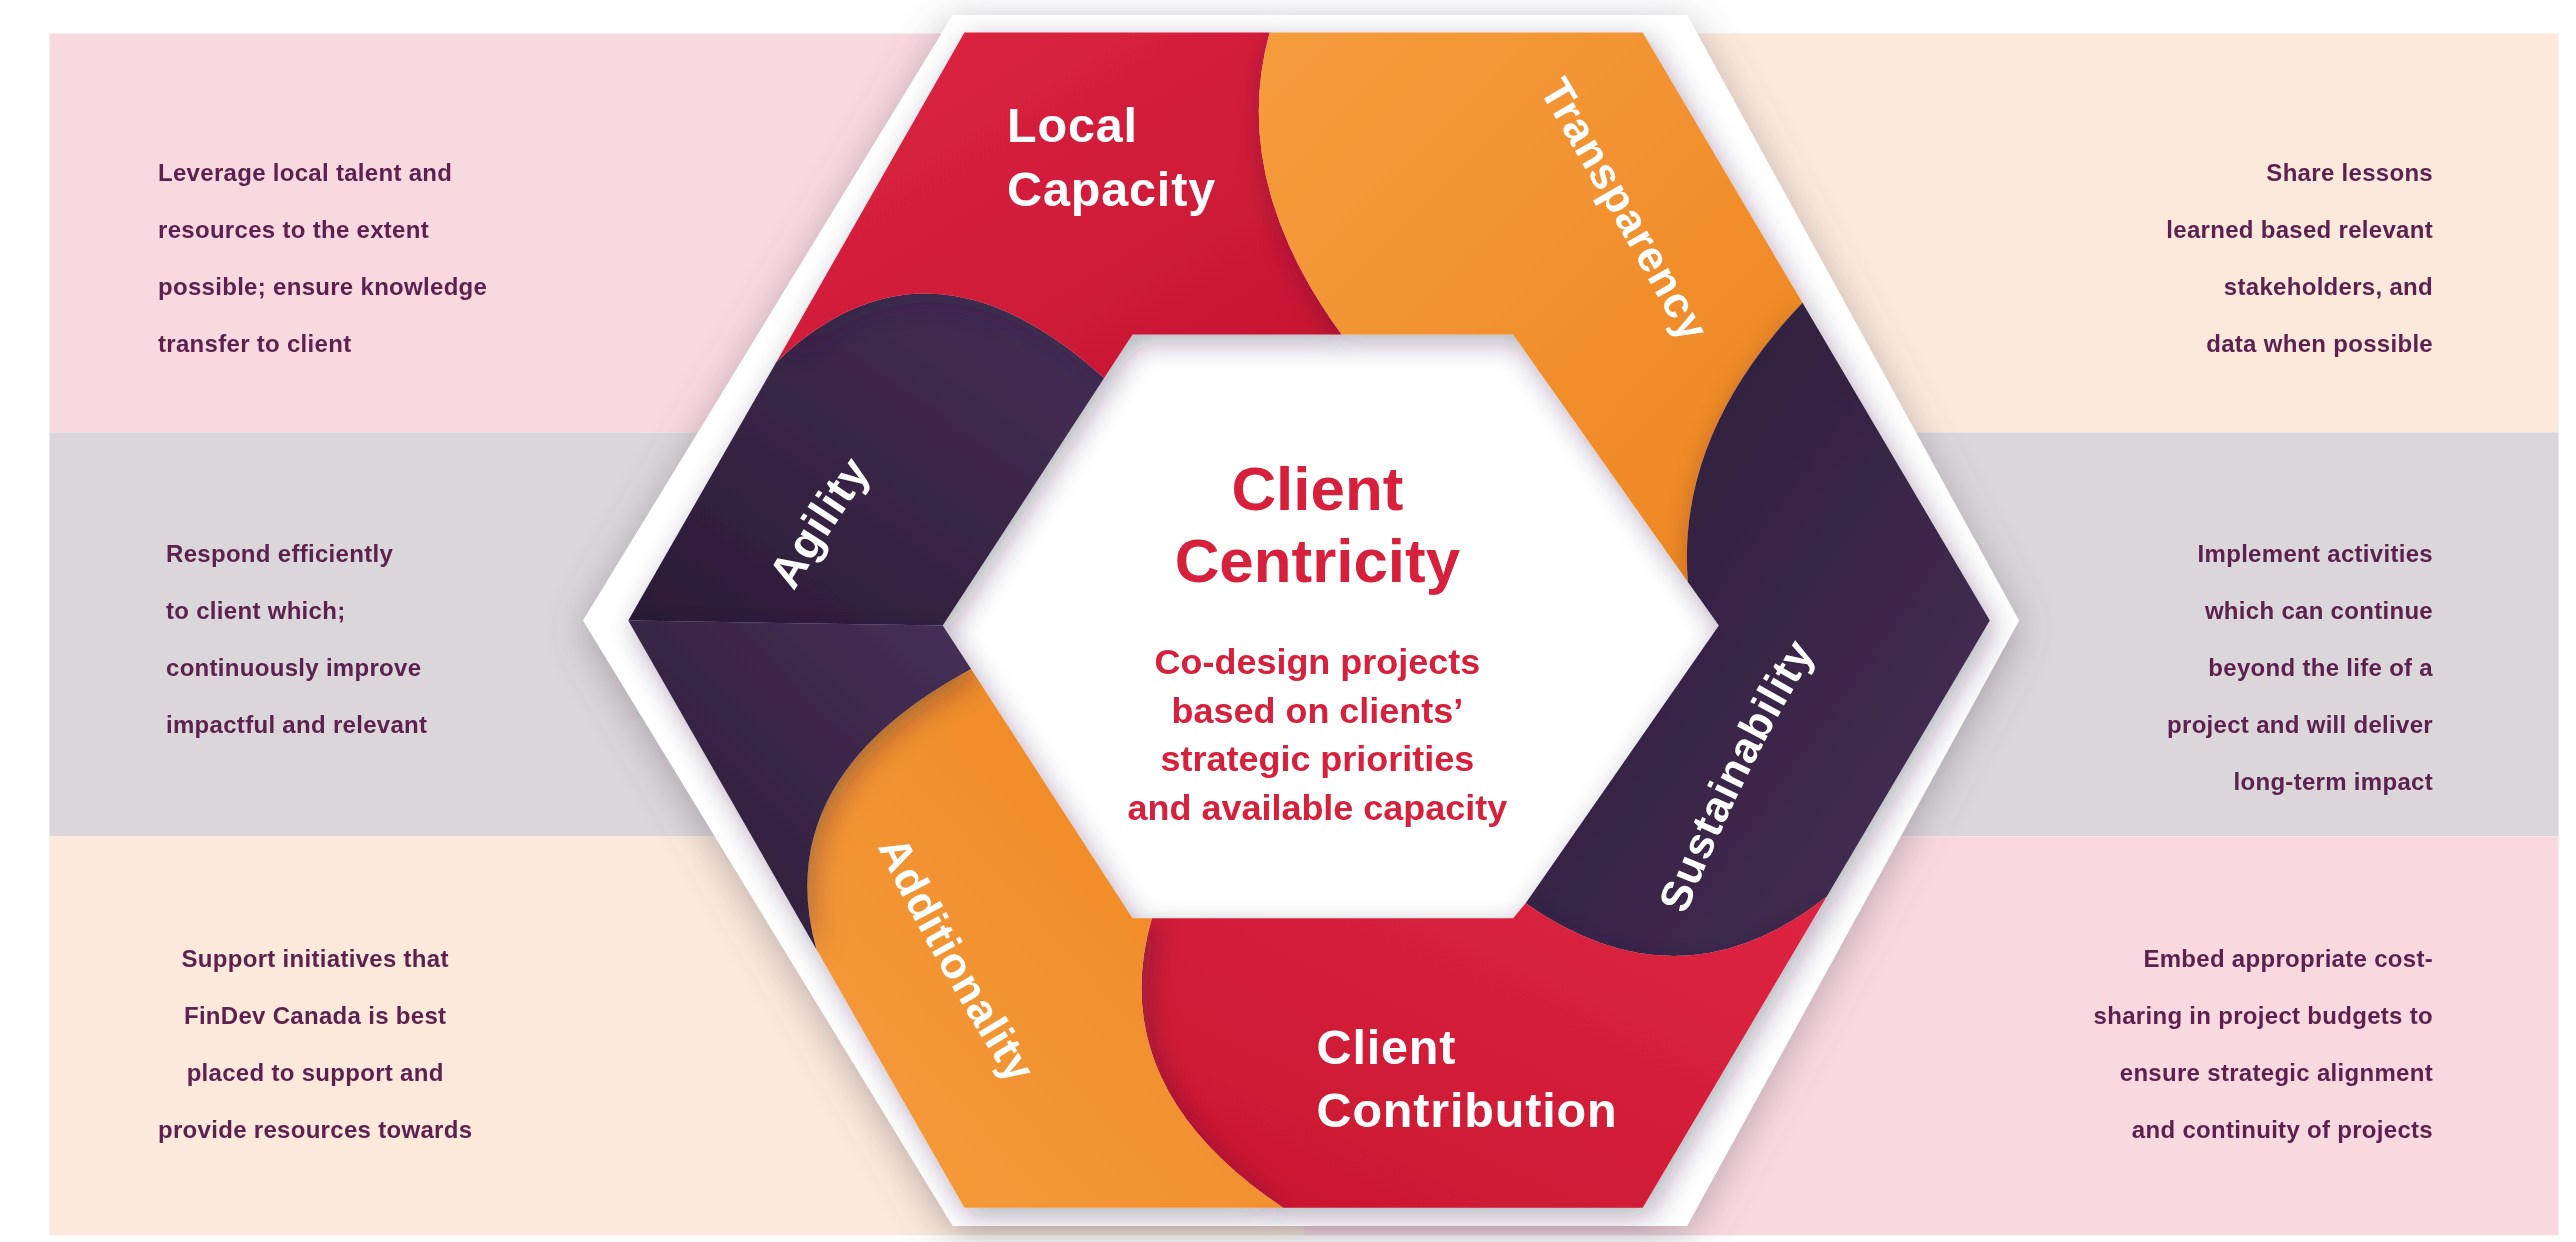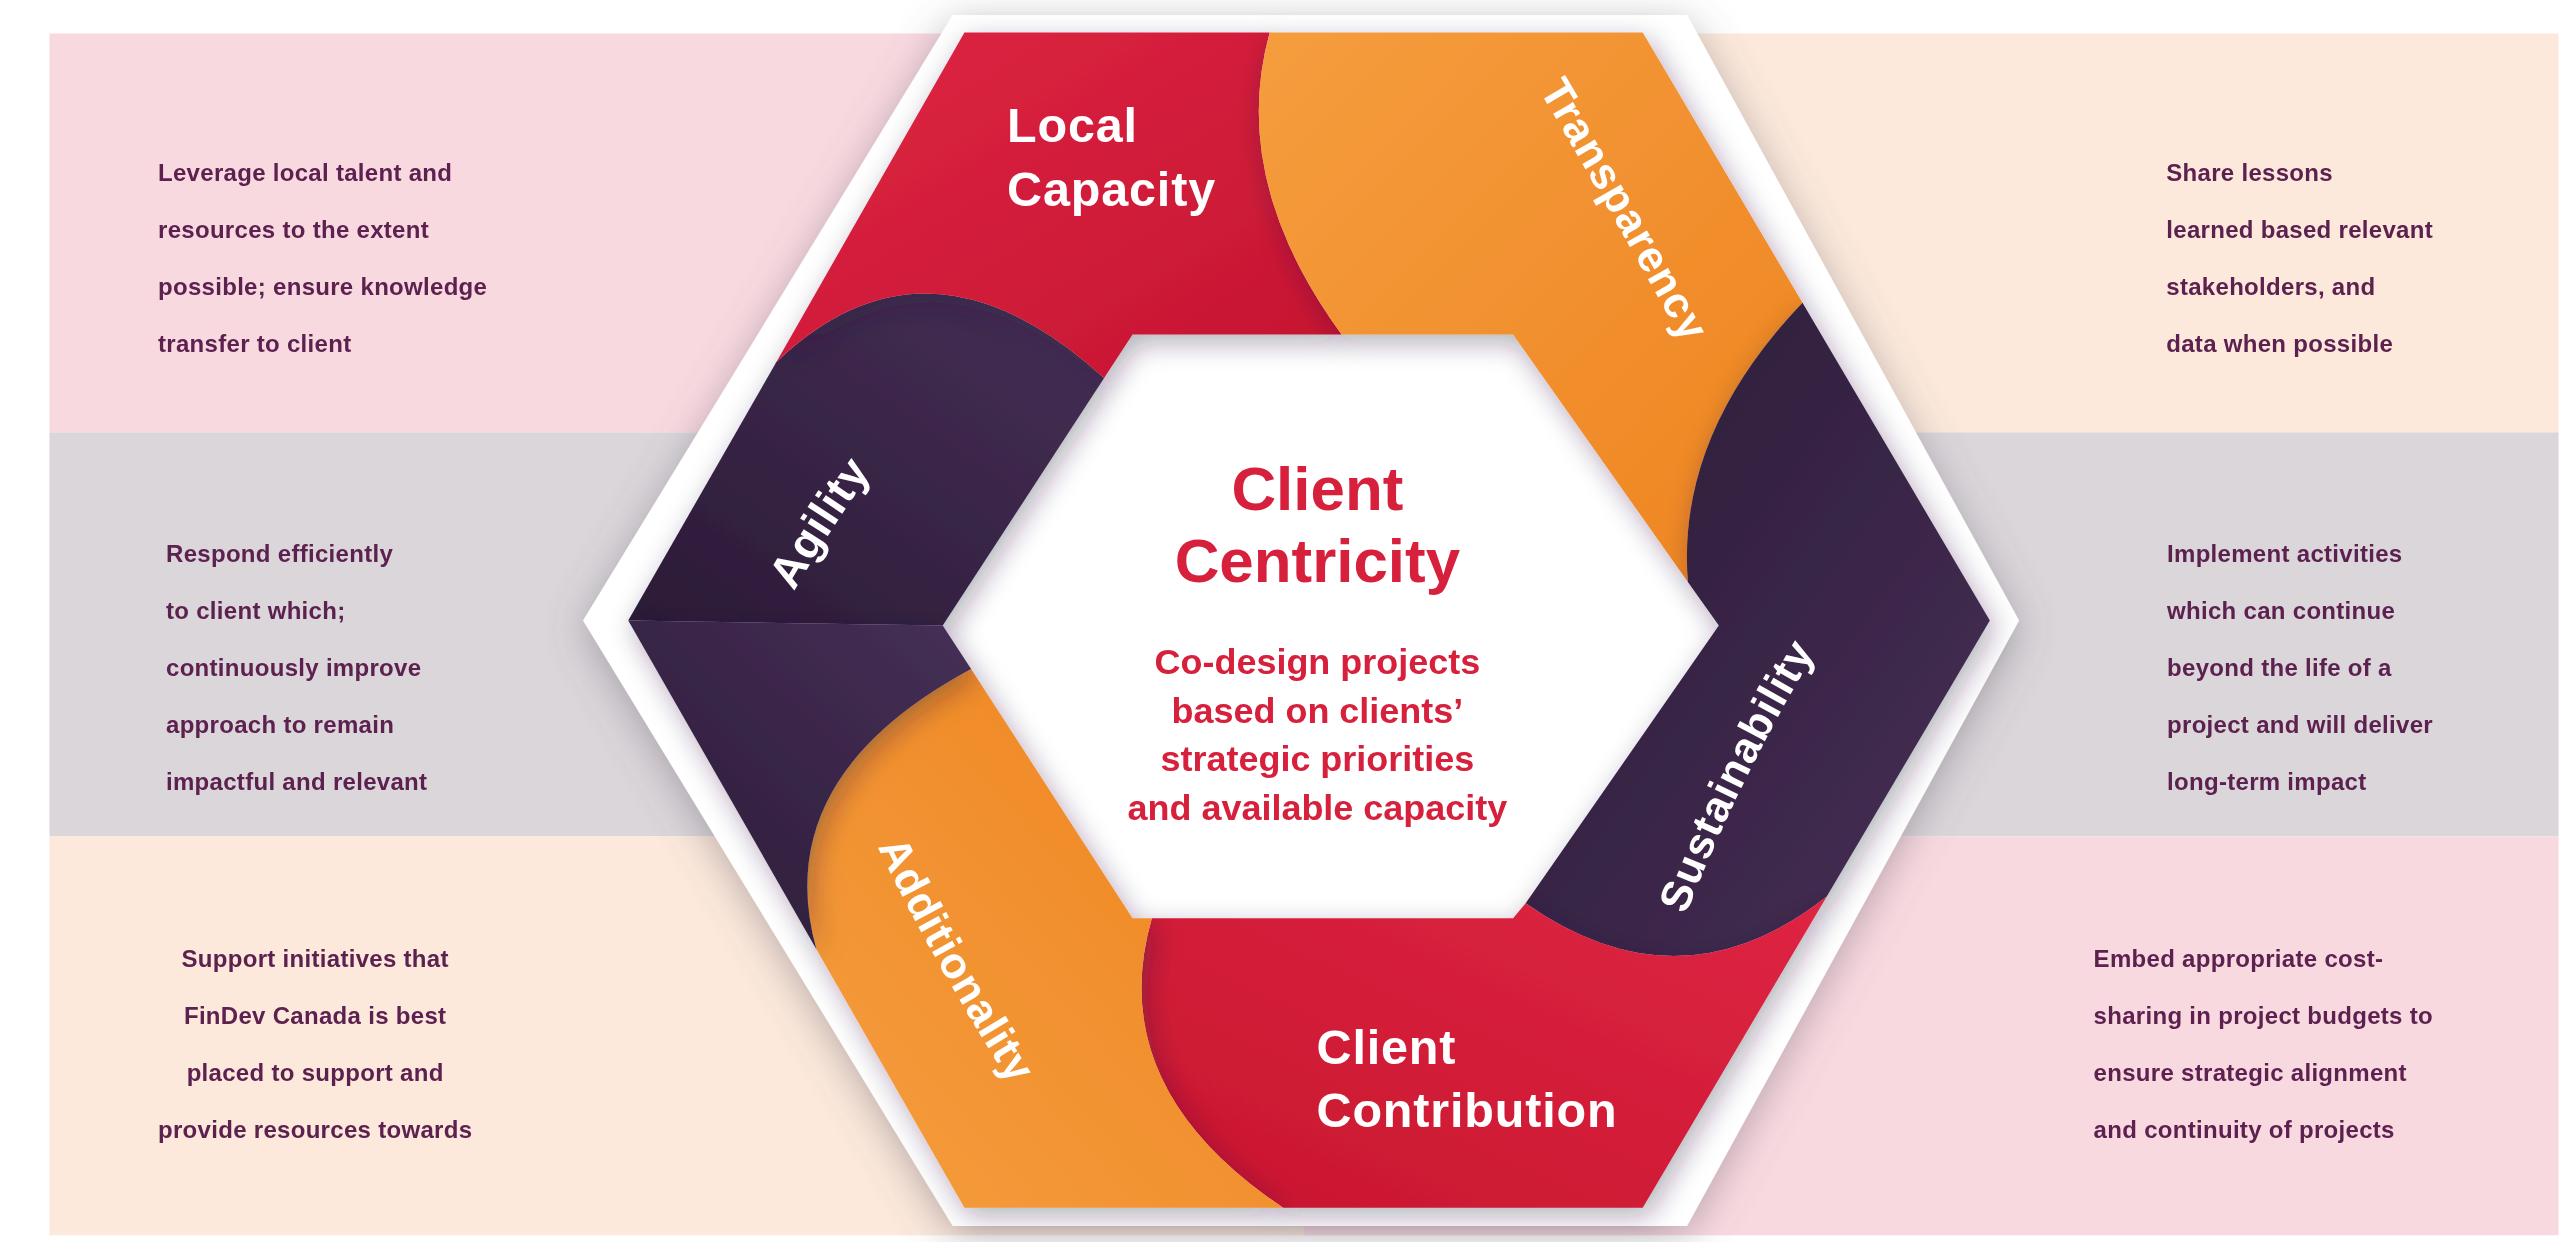--- a/index.html
+++ b/index.html
@@ -8,21 +8,21 @@
     background:#ffffff;
     font-family:"Liberation Sans", sans-serif;
   }
   .stage{position:absolute;left:16px;top:0;width:2576px;height:917px;}
   svg{position:absolute;left:0;top:0;}
   .para{
     position:absolute;
     font-size:24px;line-height:57px;font-weight:600;
     color:#5d2150;letter-spacing:0.3px;
   }
-  .para.right{text-align:left;}
+  .para.right{text-align:right;}
   .rb-label{
     font-weight:bold;fill:#ffffff;letter-spacing:1px;
   }
   .center-title{font-weight:bold;fill:#d6203c;}
   .center-sub{font-weight:bold;fill:#d6203c;}
 </style>
 </head>
 <body>
 
 <div class="stage">
@@ -112,21 +112,20 @@
   <div>Leverage local talent and</div>
   <div>resources to the extent</div>
   <div>possible; ensure knowledge</div>
   <div>transfer to client</div>
 </div>
 
 <div class="para" style="left:142px;top:525px;margin-left:8px;">
   <div>Respond efficiently</div>
   <div>to client which;</div>
   <div>continuously improve</div>
-  <div>approach to remain</div>
   <div>impactful and relevant</div>
 </div>
 
 <div class="para" style="left:142px;top:930px;text-align:center;">
   <div>Support initiatives that</div>
   <div>FinDev Canada is best</div>
   <div>placed to support and</div>
   <div>provide resources towards</div>
 </div>
 

